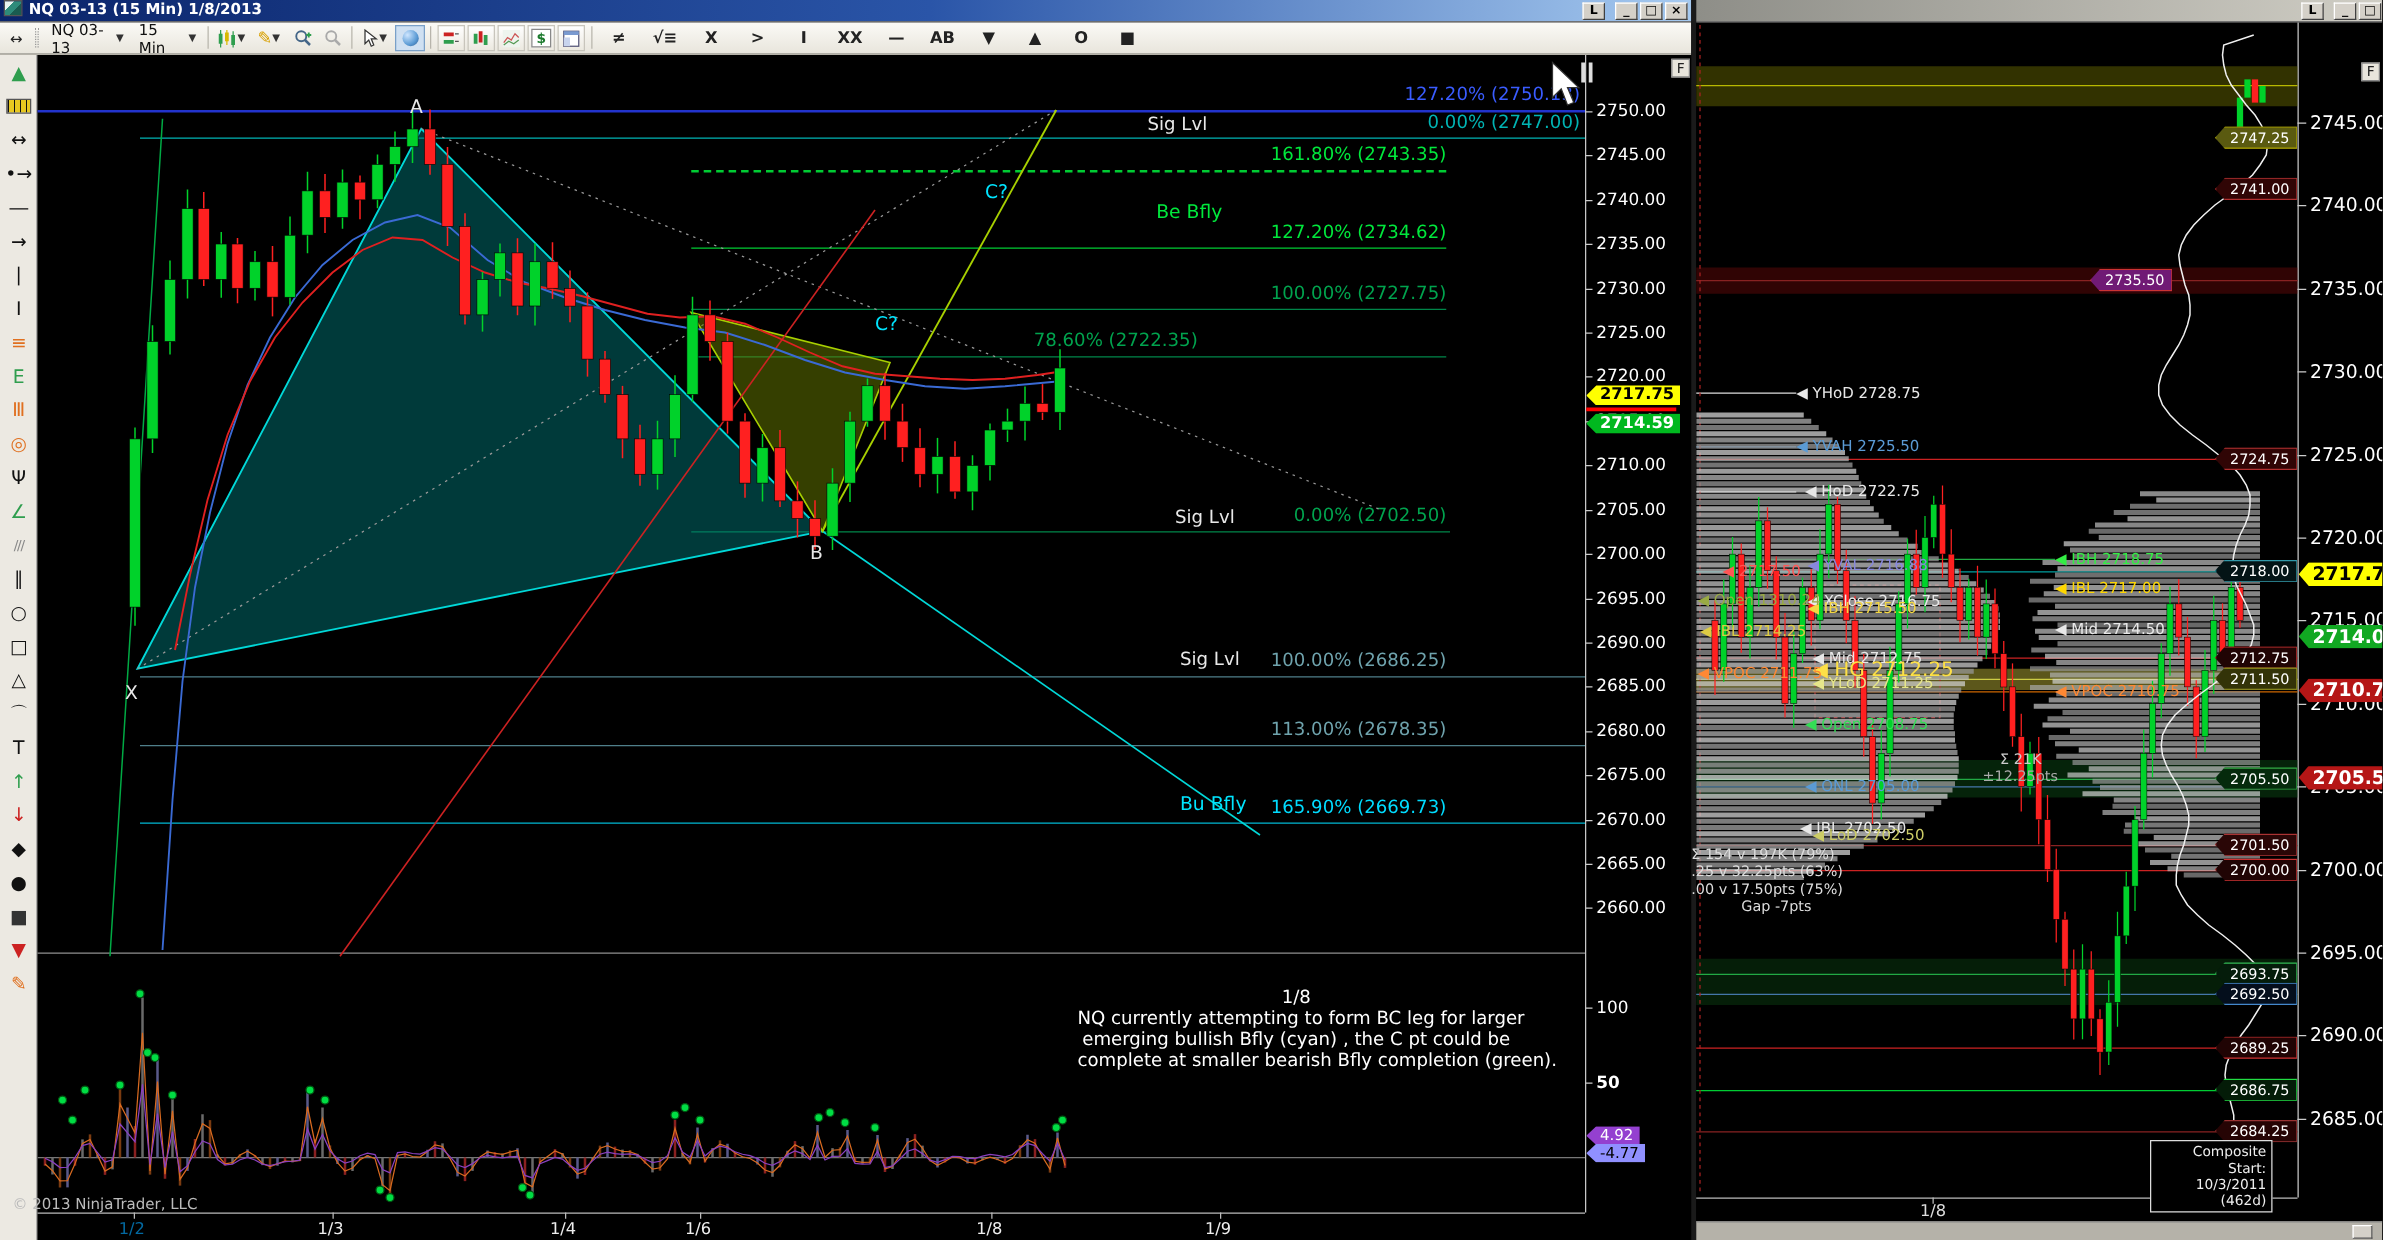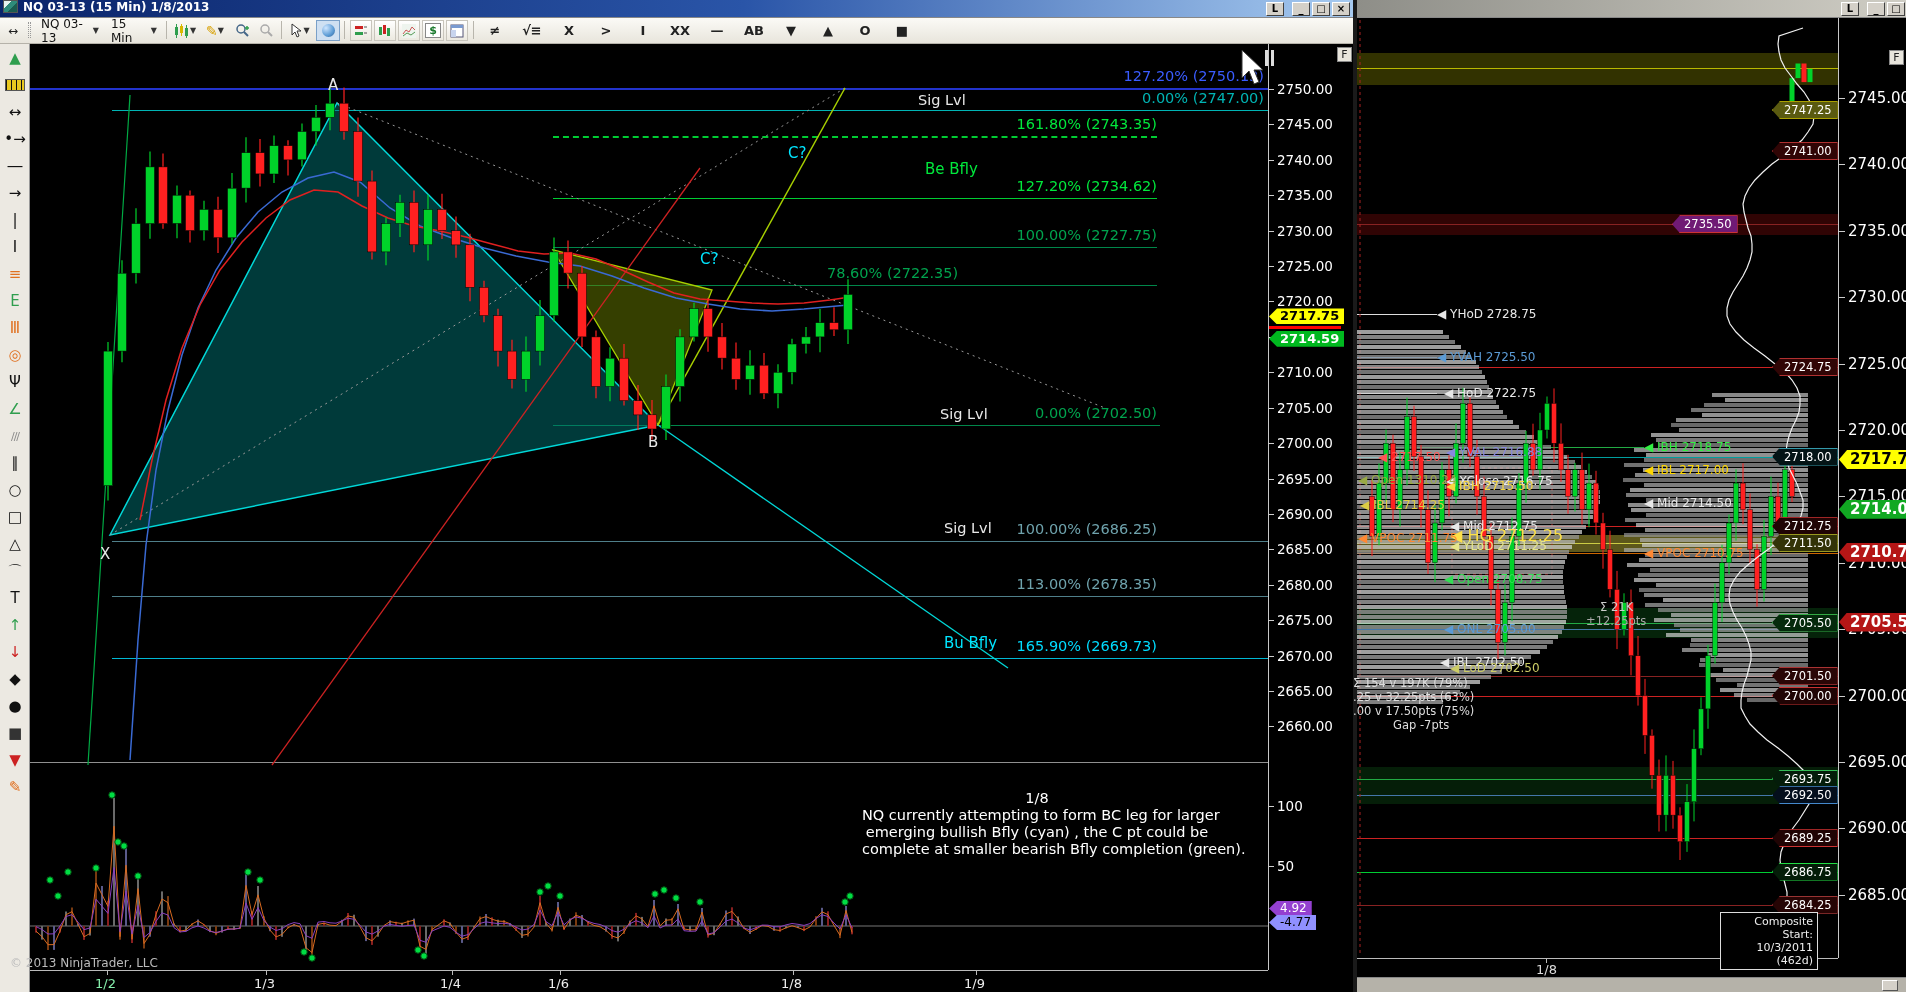--- a/index.html
+++ b/index.html
@@ -533,26 +533,26 @@
         <div class="abs" style="left: 1277px; top: 647.64px; color: rgb(255, 255, 255); font-size: 13.5px;">2670.00</div>
         <div class="abs" style="left: 1268px; top: 691.055px; width: 6px; height: 1px; background: rgb(204, 204, 204);"></div>
         <div class="abs" style="left: 1277px; top: 683.055px; color: rgb(255, 255, 255); font-size: 13.5px;">2665.00</div>
         <div class="abs" style="left: 1268px; top: 726.47px; width: 6px; height: 1px; background: rgb(204, 204, 204);"></div>
         <div class="abs" style="left: 1277px; top: 718.47px; color: rgb(255, 255, 255); font-size: 13.5px;">2660.00</div>
         <div class="ptag abs" style="left: 1269px; top: 308.427px; background: rgb(255, 255, 0); color: rgb(0, 0, 0); font-weight: bold;">2717.75</div>
         <div class="abs" style="left: 1269px; top: 326.427px; width: 72px; height: 3px; background: rgb(255, 0, 0);"></div>
         <div class="ptag abs" style="left: 1269px; top: 330.809px; background: rgb(0, 184, 31); color: rgb(255, 255, 255); font-weight: bold;">2714.59</div>
         <div class="abs" style="left: 1277px; top: 798px; color: rgb(255, 255, 255); font-size: 13.5px;">100</div>
         <div class="abs" style="left: 1268px; top: 806px; width: 6px; height: 1px; background: rgb(204, 204, 204);"></div>
-        <div class="abs" style="left: 1277px; top: 858px; color: rgb(255, 255, 255); font-size: 13.5px;">50</div>
+        <div class="abs" style="left: 1277px; top: 858px; color: rgb(255, 255, 255); font-size: 13.5px; font-weight: bold;">50</div>
         <div class="abs" style="left: 1268px; top: 866px; width: 6px; height: 1px; background: rgb(204, 204, 204);"></div>
         <div class="ptag abs" style="left: 1269px; top: 901px; background: rgb(148, 64, 208); color: rgb(255, 255, 255); font-size: 12px;">4.92</div>
         <div class="ptag abs" style="left: 1269px; top: 915px; background: rgb(144, 144, 255); color: rgb(0, 0, 0); font-size: 12px;">-4.77</div>
         <div class="abs" style="left: 107px; top: 970px; width: 1px; height: 5px; background: rgb(187, 187, 187);"></div>
-        <div class="abs" style="left: 95px; top: 976px; color: #86efac; font-size: 13px;">1/2</div>
+        <div class="abs" style="left: 95px; top: 976px; color: #0369a1; font-size: 13px;">1/2</div>
         <div class="abs" style="left: 266px; top: 970px; width: 1px; height: 5px; background: rgb(187, 187, 187);"></div>
         <div class="abs" style="left: 254px; top: 976px; color: rgb(238, 238, 238); font-size: 13px;">1/3</div>
         <div class="abs" style="left: 452px; top: 970px; width: 1px; height: 5px; background: rgb(187, 187, 187);"></div>
         <div class="abs" style="left: 440px; top: 976px; color: rgb(238, 238, 238); font-size: 13px;">1/4</div>
         <div class="abs" style="left: 560px; top: 970px; width: 1px; height: 5px; background: rgb(187, 187, 187);"></div>
         <div class="abs" style="left: 548px; top: 976px; color: rgb(238, 238, 238); font-size: 13px;">1/6</div>
         <div class="abs" style="left: 793px; top: 970px; width: 1px; height: 5px; background: rgb(187, 187, 187);"></div>
         <div class="abs" style="left: 781px; top: 976px; color: rgb(238, 238, 238); font-size: 13px;">1/8</div>
         <div class="abs" style="left: 976px; top: 970px; width: 1px; height: 5px; background: rgb(187, 187, 187);"></div>
         <div class="abs" style="left: 964px; top: 976px; color: rgb(238, 238, 238); font-size: 13px;">1/9</div>

